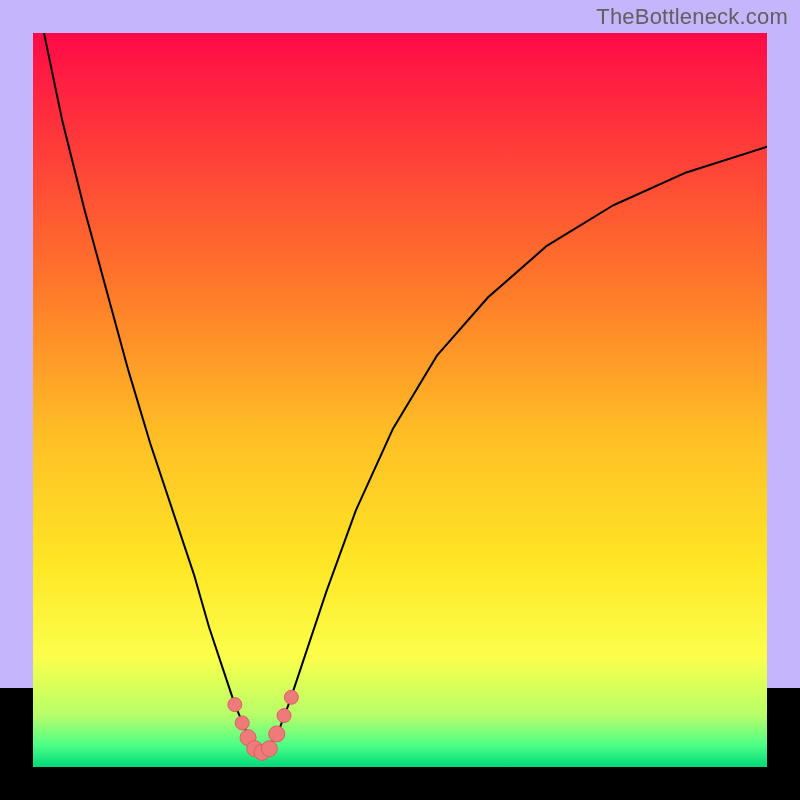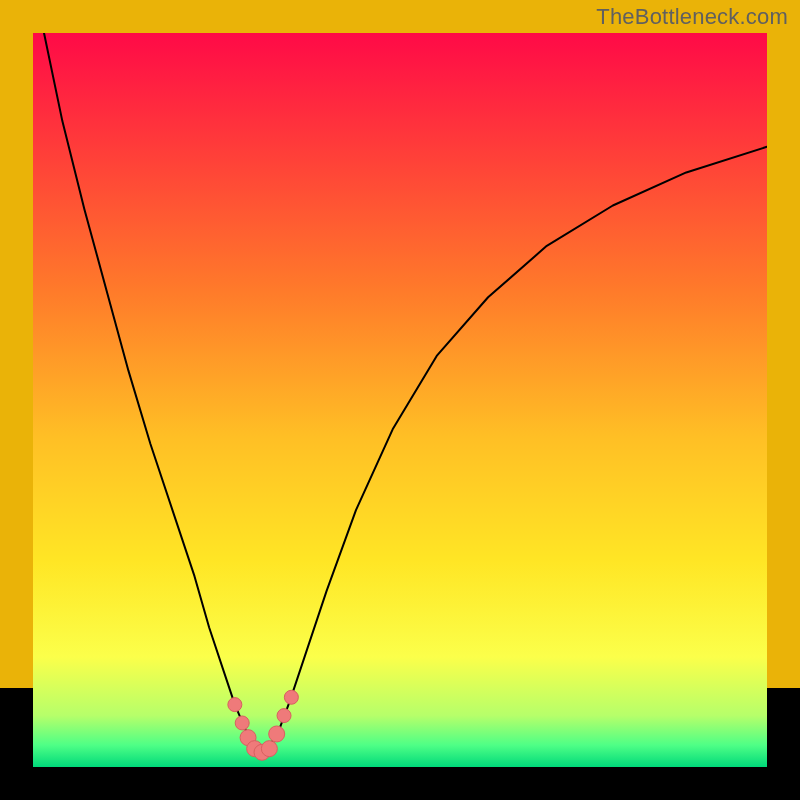--- a/index.html
+++ b/index.html
@@ -9,21 +9,21 @@
     height: 800px;
     overflow: hidden;
     background: #000;
     font-family: Arial, Helvetica, sans-serif;
   }
   .frame {
     position: absolute;
     top: 0; left: 0;
     width: 800px;
     height: 688px;
-    background: #eab308;
+    background: #c4b5fd;
   }
   .plot {
     position: absolute;
     top: 33px;
     left: 33px;
     width: 734px;
     height: 734px;
     
   }
   .watermark {

